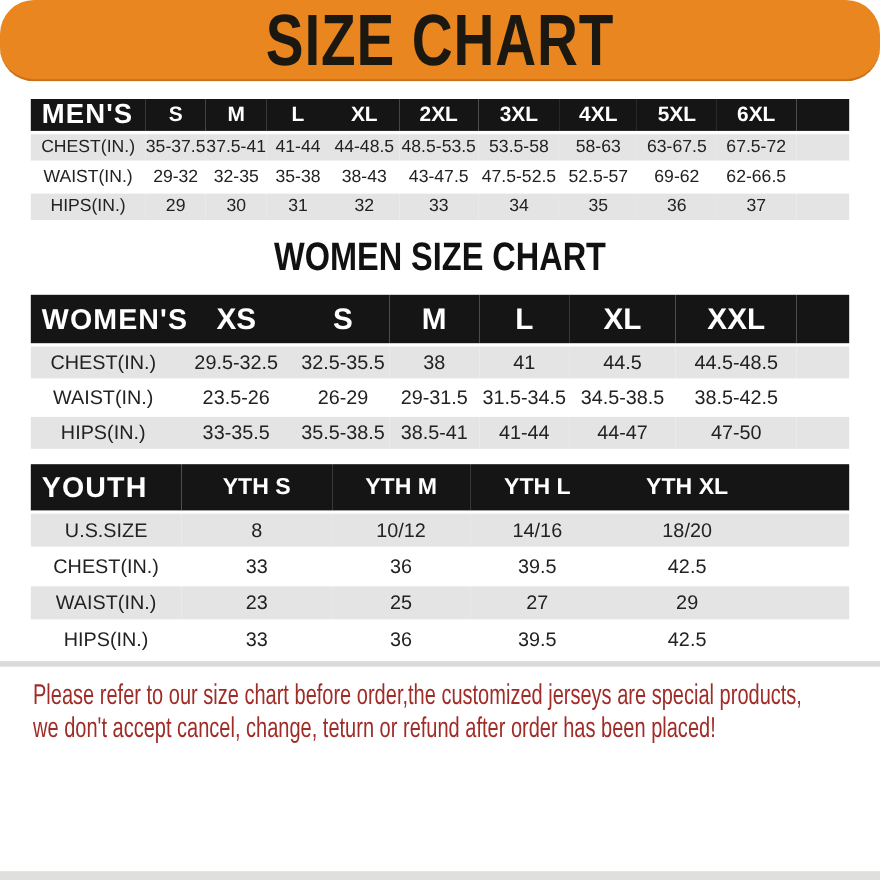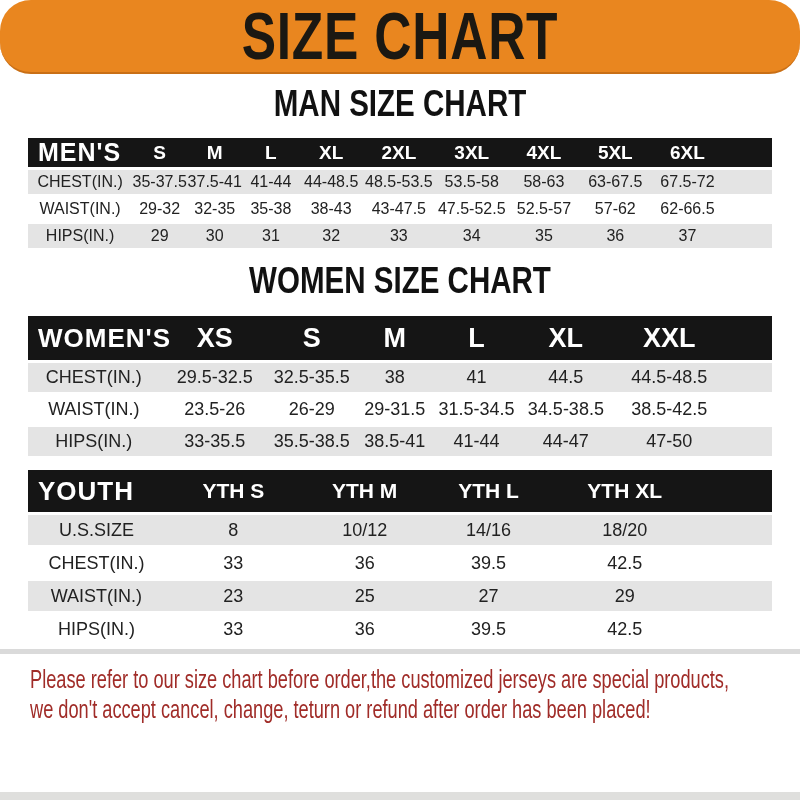--- a/index.html
+++ b/index.html
@@ -81,23 +81,20 @@
   }
 </style>
 </head>
 <body>
 
 <div class="banner">
   <span class="banner-title">SIZE CHART</span>
 </div>
 
 <div class="section" id="sec-men">
-  <div class="heading-wrap">
-    <h2 class="section-heading">MAN SIZE CHART</h2>
-  </div>
   <table class="size-table men">
     <colgroup>
       <col style="width:14%">
         <col style="width:7.4%">
         <col style="width:7.4%">
         <col style="width:7.7%">
       <col style="width:8.5%">
         <col style="width:9.7%">
         <col style="width:9.9%">
         <col style="width:9.5%">
@@ -136,21 +133,21 @@
         </tr>
         <tr>
           <td>WAIST(IN.)</td>
           <td>29-32</td>
           <td>32-35</td>
           <td>35-38</td>
           <td>38-43</td>
           <td>43-47.5</td>
           <td>47.5-52.5</td>
           <td>52.5-57</td>
-          <td>57-62</td>
+          <td>69-62</td>
           <td>62-66.5</td>
           <td></td>
         </tr>
         <tr>
           <td>HIPS(IN.)</td>
           <td>29</td>
           <td>30</td>
           <td>31</td>
           <td>32</td>
           <td>33</td>

